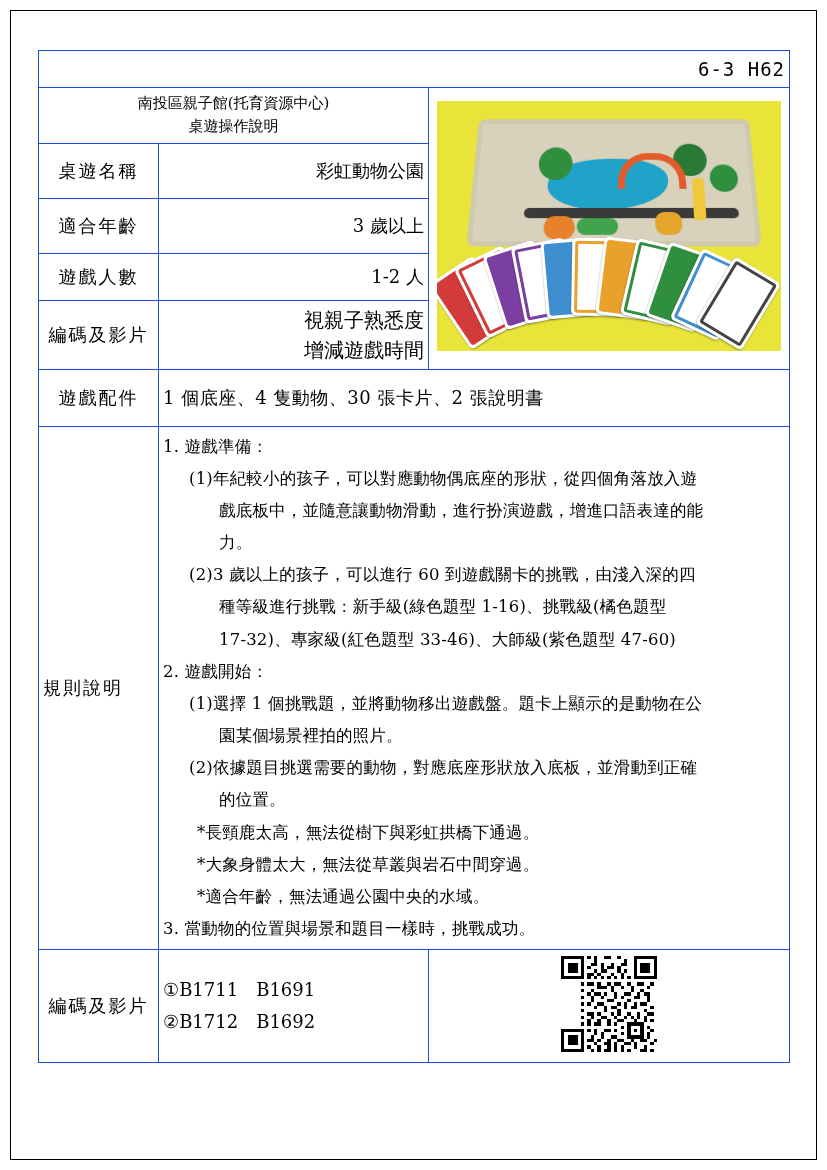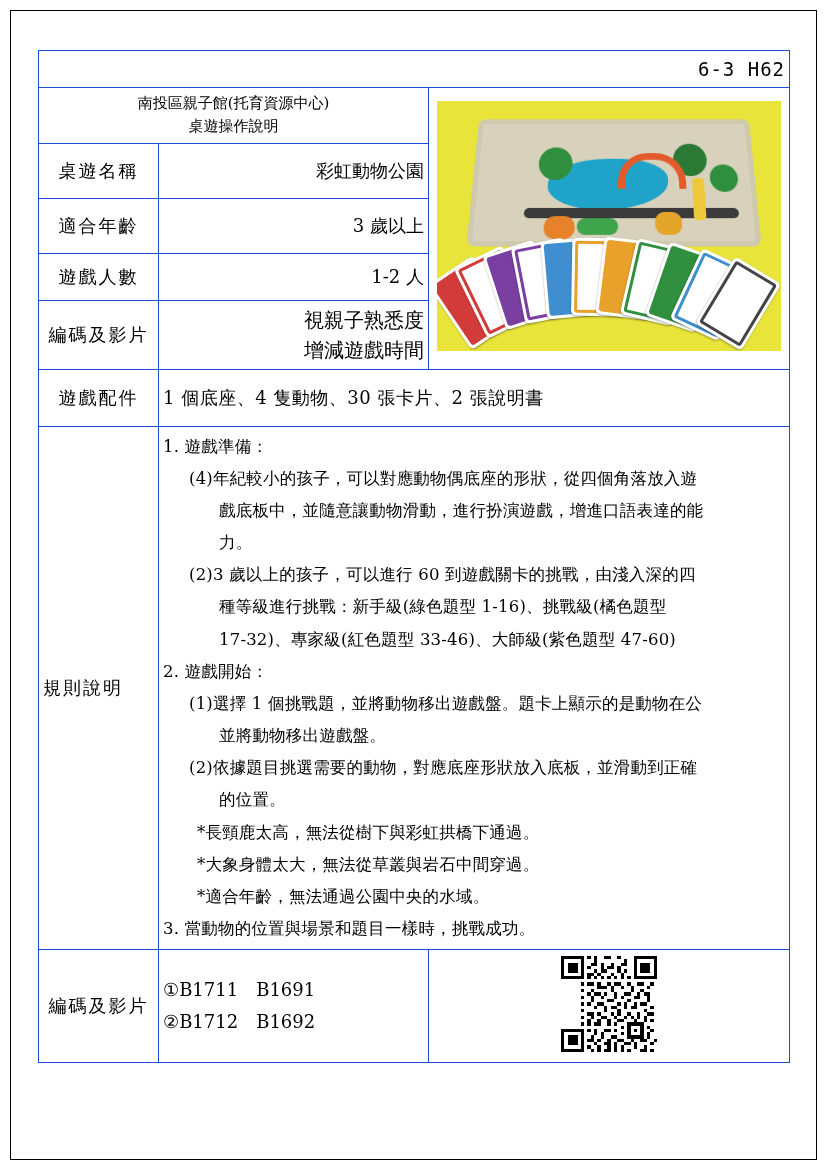--- a/index.html
+++ b/index.html
@@ -344,21 +344,21 @@
       <tr>
         <td class="label-cell cell-pad" style="height:48px;">遊戲配件</td>
         <td colspan="2" class="parts-cell">1 個底座、4 隻動物、30 張卡片、2 張說明書</td>
       </tr>
 
       <tr>
         <td class="rules-label">規則說明</td>
         <td colspan="2" class="rules-body">
           <div class="lvl1">1. 遊戲準備：</div>
           <div class="lvl2">
-                <div class="hang">(4)年紀較小的孩子，可以對應動物偶底座的形狀，從四個角落放入遊</div>
+                <div class="hang">(1)年紀較小的孩子，可以對應動物偶底座的形狀，從四個角落放入遊</div>
               </div>
           <div class="lvl2" style="padding-left:56px;">
                 <div>戲底板中，並隨意讓動物滑動，進行扮演遊戲，增進口語表達的能</div>
               </div>
           <div class="lvl2" style="padding-left:56px;">
                 <div>力。</div>
               </div>
           <div class="lvl2">
                 <div class="hang">(2)3 歲以上的孩子，可以進行 60 到遊戲關卡的挑戰，由淺入深的四</div>
               </div>
@@ -366,21 +366,21 @@
                 <div>種等級進行挑戰：新手級(綠色題型 1-16)、挑戰級(橘色題型</div>
               </div>
           <div class="lvl2" style="padding-left:56px;">
                 <div>17-32)、專家級(紅色題型 33-46)、大師級(紫色題型 47-60)</div>
               </div>
           <div class="lvl1">2. 遊戲開始：</div>
           <div class="lvl2">
                 <div class="hang">(1)選擇 1 個挑戰題，並將動物移出遊戲盤。題卡上顯示的是動物在公</div>
               </div>
           <div class="lvl2" style="padding-left:56px;">
-                <div>並將動物移出遊戲盤。</div>
+                <div>園某個場景裡拍的照片。</div>
               </div>
           <div class="lvl2">
                 <div class="hang">(2)依據題目挑選需要的動物，對應底座形狀放入底板，並滑動到正確</div>
               </div>
           <div class="lvl2" style="padding-left:56px;">
                 <div>的位置。</div>
               </div>
           <div class="star">*長頸鹿太高，無法從樹下與彩虹拱橋下通過。</div>
           <div class="star">*大象身體太大，無法從草叢與岩石中間穿過。</div>
           <div class="star">*適合年齡，無法通過公園中央的水域。</div>

